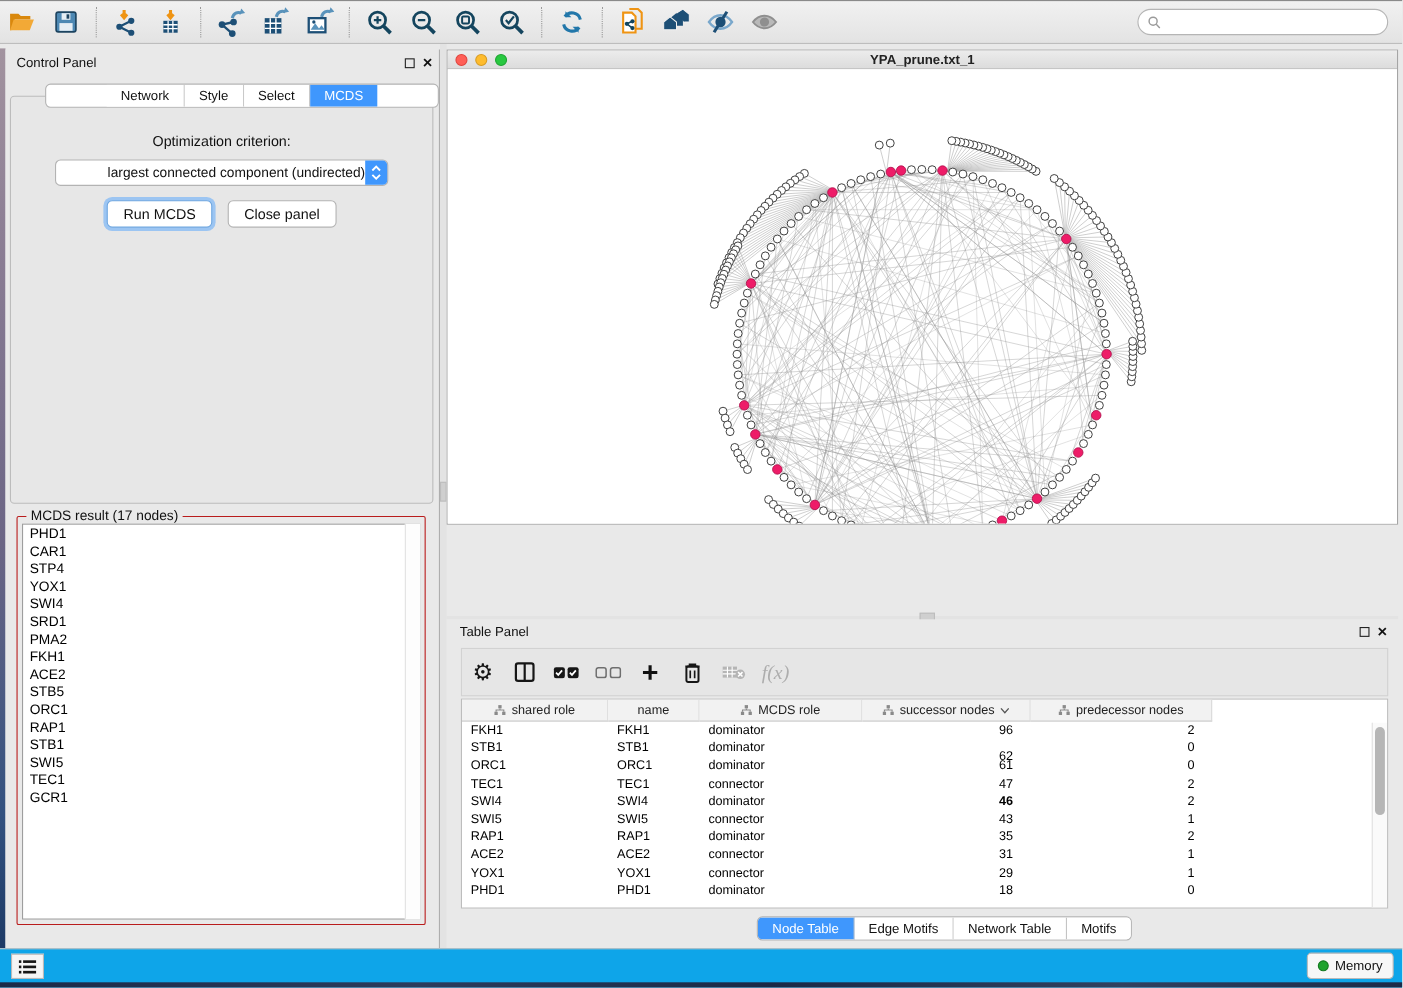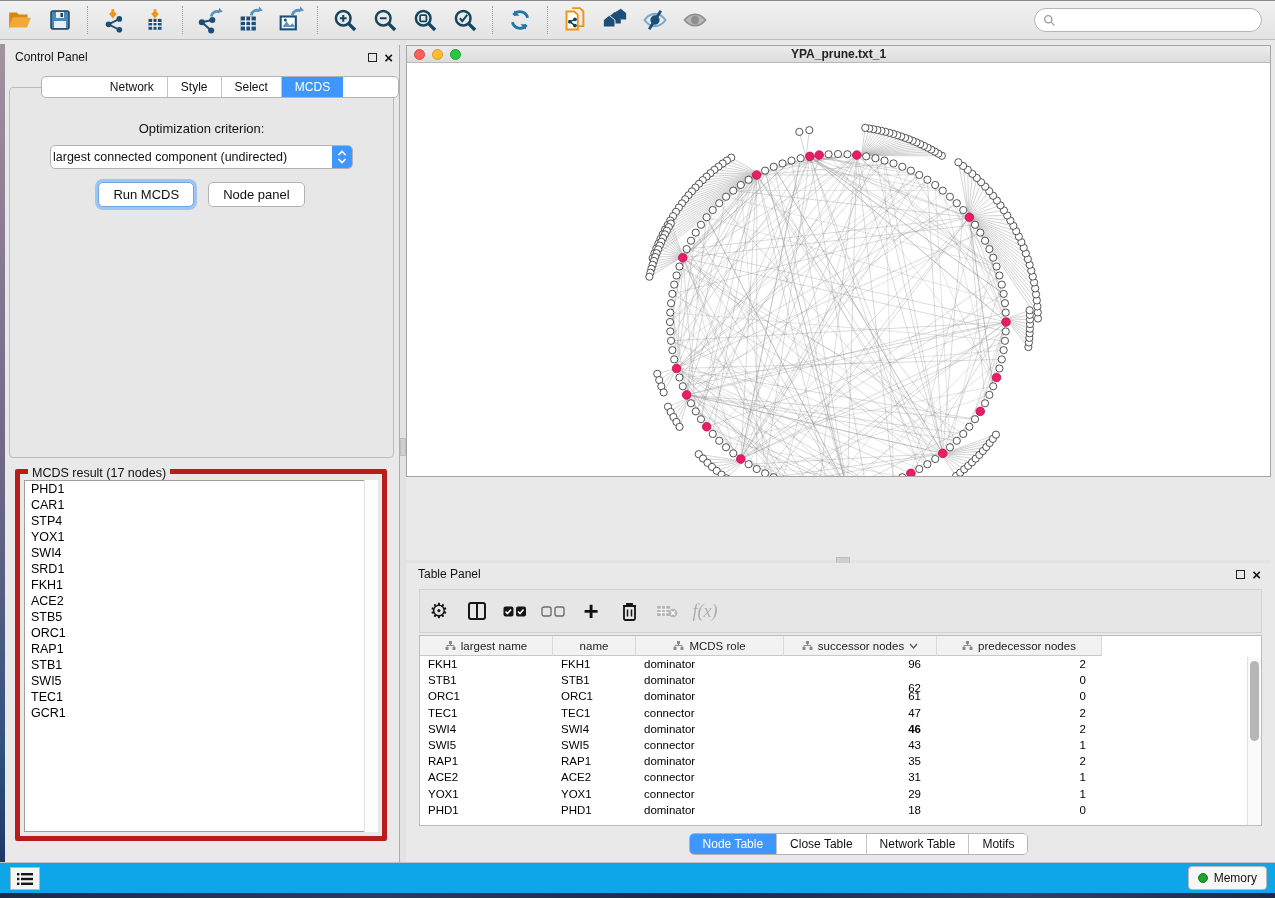--- a/index.html
+++ b/index.html
@@ -35,29 +35,29 @@
   .seg { font-size:12px; padding:3px 13px; background:#fff; color:#111; border-right:1px solid #c4c4c4; white-space:nowrap; }
   .seg:last-child { border-right:none; }
   .seg.sel { background:#3f97fd; color:#fff; }
   .cp-tabs { position:absolute; top:31px; left:0; right:0; display:flex; justify-content:center; z-index:3; }
 
   .cp-content { position:absolute; left:4px; right:5px; top:42px; height:371px;
     border:1px solid #bcbcbc; border-radius:4px; background:#e7e7e7; }
   .opt-label { position:absolute; top:33px; width:100%; text-align:center; font-size:13px; color:#111; }
   .dropdown { position:absolute; top:57px; left:40px; right:40px; height:24px; background:#fff;
     border:1px solid #b3b3b3; border-radius:5px; display:flex; align-items:center; }
-  .dropdown .dd-text { flex:1; font-size:12.5px; padding-left:2px; color:#111; white-space:nowrap; }
+  .dropdown .dd-text { flex:1; font-size:12.5px; padding-left:2px; color:#111; white-space:nowrap;text-align:right; }
   .dd-stepper { width:20px; height:22px; background:#3f97fd; border-radius:0 4px 4px 0;
     display:flex; align-items:center; justify-content:center; }
   .btn-row { position:absolute; top:94px; width:100%; display:flex; justify-content:center; gap:14px; }
   .push-btn { font-size:13px; padding:4px 14px; background:#fff; border:1px solid #b3b3b3; border-radius:5px; color:#111; }
   .push-btn.focused { box-shadow:0 0 0 3px #9cc5f2; border-color:#6fa7e0; }
 
   .mcds-box { position:absolute; left:10px; right:12px; top:424px; height:372px;
-    border:5px solid #b91c1c; border-radius:2px; }
+    border:1px solid #b91c1c; border-radius:2px; }
   .mcds-legend { position:absolute; top:-8px; left:8px; background:#e9e9e9; padding:0 4px; font-size:12.5px; color:#111; }
   .mcds-list { position:absolute; inset:6px 4px 4px 4px; background:#fff; border:1px solid #9e9e9e; overflow:hidden; }
   .mcds-scroll { position:absolute; top:0; bottom:0; right:0; width:14px; border-left:1px solid #e2e2e2; background:#fdfdfd; }
   .mcds-item { font-size:12.5px; line-height:16px; padding-left:6px; color:#000; }
 
   .v-splitter { position:absolute; left:400px; top:0; width:6px; bottom:0; background:#e3e3e3; }
   .v-splitter .grab { position:absolute; top:398px; left:0; width:6px; height:18px; background:#cfcfcf; border:1px solid #bdbdbd; }
 
   
   .right-area { position:absolute; left:406px; top:0; right:0; bottom:0; }
@@ -274,32 +274,33 @@
         <div class="dropdown">
           <span class="dd-text">largest connected component (undirected)</span>
           <span class="dd-stepper">
             <svg width="10" height="14" viewBox="0 0 10 14">
                 <path d="M1.5 5L5 1.5 8.5 5M1.5 9L5 12.5 8.5 9" stroke="#fff" stroke-width="1.7" fill="none"></path>
               </svg>
           </span>
         </div>
         <div class="btn-row">
           <button class="push-btn focused">Run MCDS</button>
-          <button class="push-btn">Node panel</button>
+          <button class="push-btn">Close panel</button>
         </div>
       </div>
       <div class="mcds-box">
         <span class="mcds-legend">MCDS result (17 nodes)</span>
         <div class="mcds-list" id="mcds-list">
             <div class="mcds-item">PHD1</div>
             <div class="mcds-item">CAR1</div>
             <div class="mcds-item">STP4</div>
             <div class="mcds-item">YOX1</div>
             <div class="mcds-item">SWI4</div>
             <div class="mcds-item">SRD1</div>
+            <div class="mcds-item">PMA2</div>
             <div class="mcds-item">FKH1</div>
             <div class="mcds-item">ACE2</div>
             <div class="mcds-item">STB5</div>
             <div class="mcds-item">ORC1</div>
             <div class="mcds-item">RAP1</div>
             <div class="mcds-item">STB1</div>
             <div class="mcds-item">SWI5</div>
             <div class="mcds-item">TEC1</div>
             <div class="mcds-item">GCR1</div>
           </div>
@@ -1014,21 +1015,21 @@
 
         <div class="data-table">
           <div class="t-header" id="t-header">
               <div class="th" style="width: 133px;">
                 <svg width="11" height="11" viewBox="0 0 11 11">
                   <rect x="4" y="1" width="3" height="3" fill="#8a8a8a"></rect>
                   <rect x="0.5" y="7" width="3" height="3" fill="#8a8a8a"></rect>
                   <rect x="7.5" y="7" width="3" height="3" fill="#8a8a8a"></rect>
                   <path d="M5.5 4v1.5M2 7V5.5h7V7" stroke="#8a8a8a" fill="none"></path>
                 </svg>
-                <span>largest name</span>
+                <span>shared role</span>
               </div>
               <div class="th" style="width: 83px;">
                 <span>name</span>
               </div>
               <div class="th" style="width: 148px;">
                 <svg width="11" height="11" viewBox="0 0 11 11">
                   <rect x="4" y="1" width="3" height="3" fill="#8a8a8a"></rect>
                   <rect x="0.5" y="7" width="3" height="3" fill="#8a8a8a"></rect>
                   <rect x="7.5" y="7" width="3" height="3" fill="#8a8a8a"></rect>
                   <path d="M5.5 4v1.5M2 7V5.5h7V7" stroke="#8a8a8a" fill="none"></path>
@@ -1130,21 +1131,21 @@
               </div>
             </div>
           <div class="t-vscroll">
               <div class="thumb"></div>
             </div>
         </div>
 
         <div class="tp-tabs">
           <div class="seg-group" id="tp-tabs">
               <div class="seg sel">Node Table</div>
-              <div class="seg">Close Table</div>
+              <div class="seg">Edge Motifs</div>
               <div class="seg">Network Table</div>
               <div class="seg">Motifs</div>
             </div>
         </div>
       </div>
     </div>
   </div>
 
   <div class="status-bar">
     <div class="list-btn">

